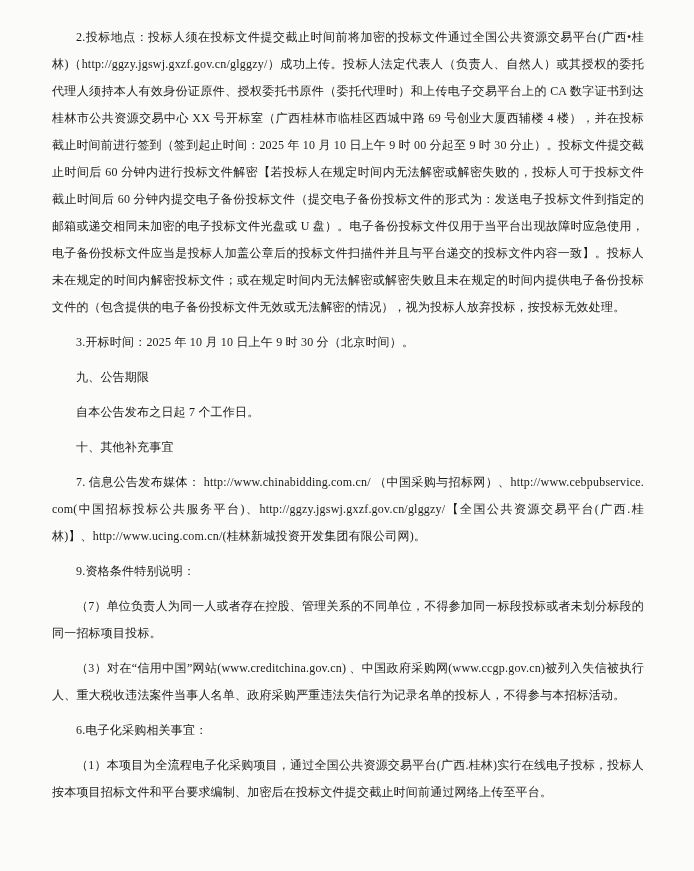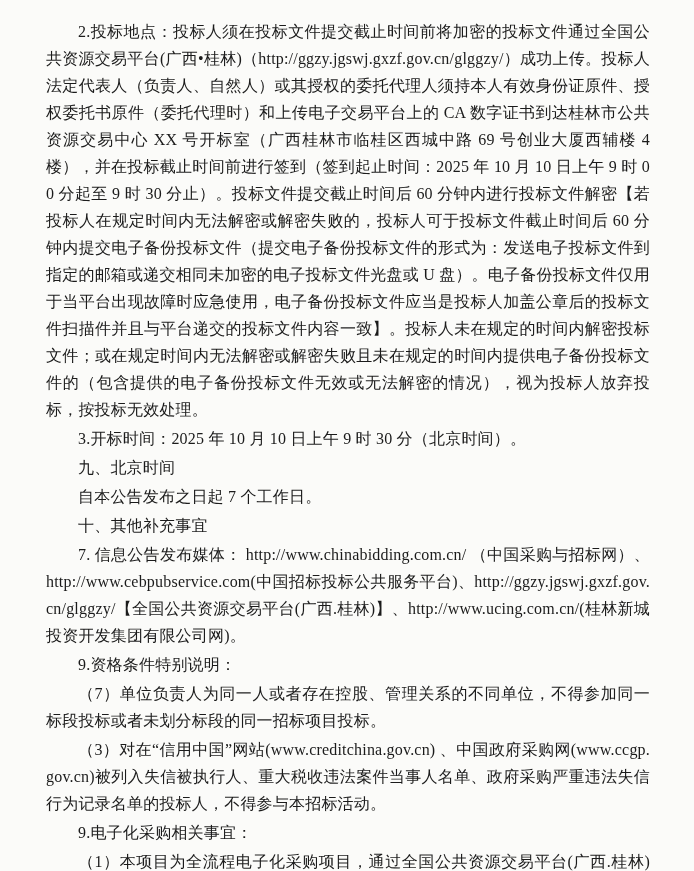--- a/index.html
+++ b/index.html
@@ -15,37 +15,37 @@
   }
   .page {
     box-sizing: border-box;
     width: 694px;
     height: 871px;
     padding: 16px 42px 18px 44px;
     background: #fbfbf9;
     color: #1b1b1b;
   }
   .page p {
-    margin: 2px;
-    font-size: 16px;
+    margin: 8px;
+    font-size: 12px;
     line-height: 27px;
     text-indent: 2em;
     text-align: justify;
     word-break: break-all;
     letter-spacing: 0.2px;
   }
 </style>
 </head>
 <body>
 
 <div class="page">
   <p>2.投标地点：投标人须在投标文件提交截止时间前将加密的投标文件通过全国公共资源交易平台(广西•桂林)（http://ggzy.jgswj.gxzf.gov.cn/glggzy/）成功上传。投标人法定代表人（负责人、自然人）或其授权的委托代理人须持本人有效身份证原件、授权委托书原件（委托代理时）和上传电子交易平台上的 CA 数字证书到达桂林市公共资源交易中心 XX 号开标室（广西桂林市临桂区西城中路 69 号创业大厦西辅楼 4 楼），并在投标截止时间前进行签到（签到起止时间：2025 年 10 月 10 日上午 9 时 00 分起至 9 时 30 分止）。投标文件提交截止时间后 60 分钟内进行投标文件解密【若投标人在规定时间内无法解密或解密失败的，投标人可于投标文件截止时间后 60 分钟内提交电子备份投标文件（提交电子备份投标文件的形式为：发送电子投标文件到指定的邮箱或递交相同未加密的电子投标文件光盘或 U 盘）。电子备份投标文件仅用于当平台出现故障时应急使用，电子备份投标文件应当是投标人加盖公章后的投标文件扫描件并且与平台递交的投标文件内容一致】。投标人未在规定的时间内解密投标文件；或在规定时间内无法解密或解密失败且未在规定的时间内提供电子备份投标文件的（包含提供的电子备份投标文件无效或无法解密的情况），视为投标人放弃投标，按投标无效处理。</p>
   <p>3.开标时间：2025 年 10 月 10 日上午 9 时 30 分（北京时间）。</p>
-  <p>九、北京时间</p>
+  <p>九、公告期限</p>
   <p>自本公告发布之日起 7 个工作日。</p>
   <p>十、其他补充事宜</p>
   <p>7. 信息公告发布媒体： http://www.chinabidding.com.cn/ （中国采购与招标网）、http://www.cebpubservice.com(中国招标投标公共服务平台)、http://ggzy.jgswj.gxzf.gov.cn/glggzy/【全国公共资源交易平台(广西.桂林)】、http://www.ucing.com.cn/(桂林新城投资开发集团有限公司网)。</p>
   <p>9.资格条件特别说明：</p>
   <p>（7）单位负责人为同一人或者存在控股、管理关系的不同单位，不得参加同一标段投标或者未划分标段的同一招标项目投标。</p>
   <p>（3）对在“信用中国”网站(www.creditchina.gov.cn) 、中国政府采购网(www.ccgp.gov.cn)被列入失信被执行人、重大税收违法案件当事人名单、政府采购严重违法失信行为记录名单的投标人，不得参与本招标活动。</p>
-  <p>9.电子化采购相关事宜：</p>
+  <p>6.电子化采购相关事宜：</p>
   <p>（1）本项目为全流程电子化采购项目，通过全国公共资源交易平台(广西.桂林)实行在线电子投标，投标人按本项目招标文件和平台要求编制、加密后在投标文件提交截止时间前通过网络上传至平台。</p>
 </div>
 
 </body></html>

